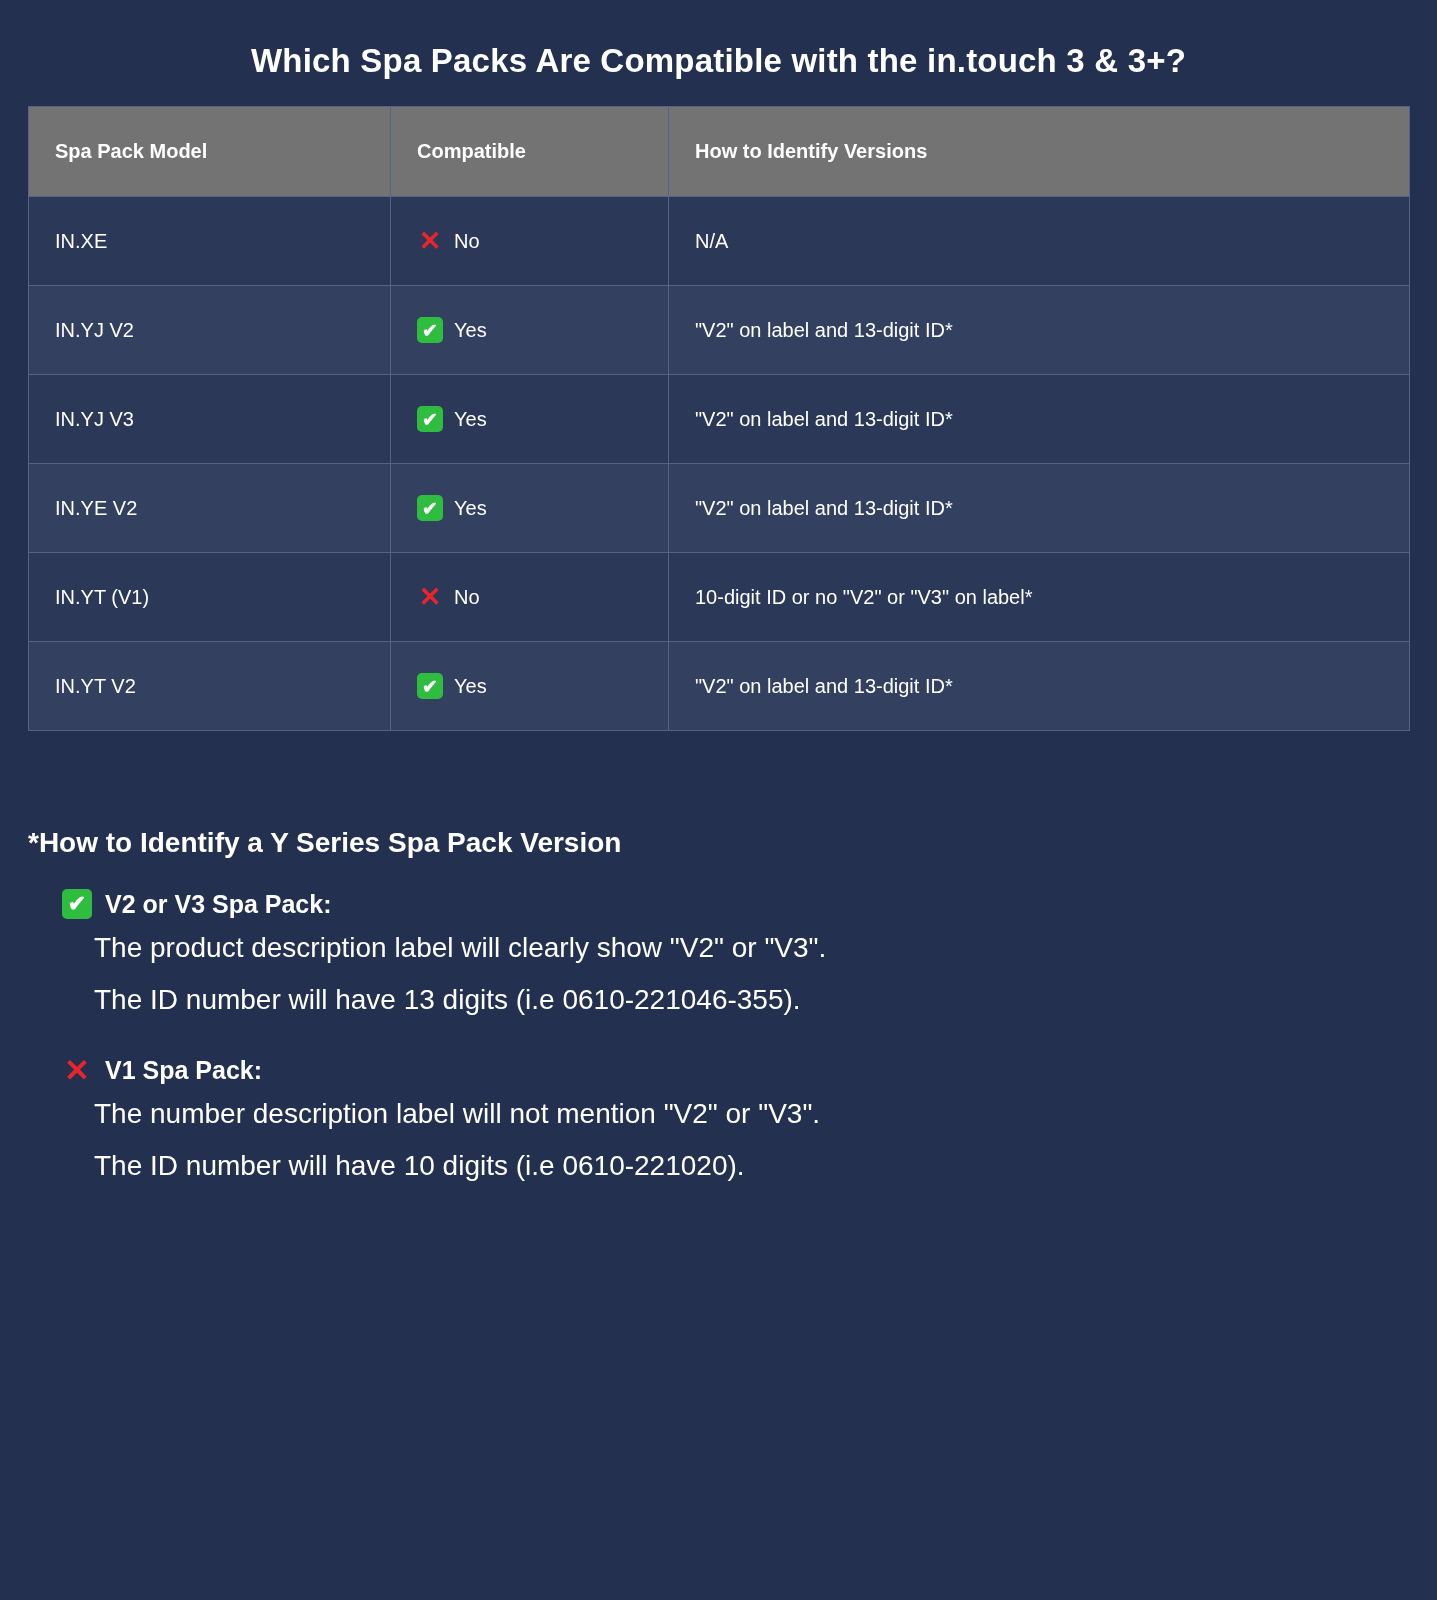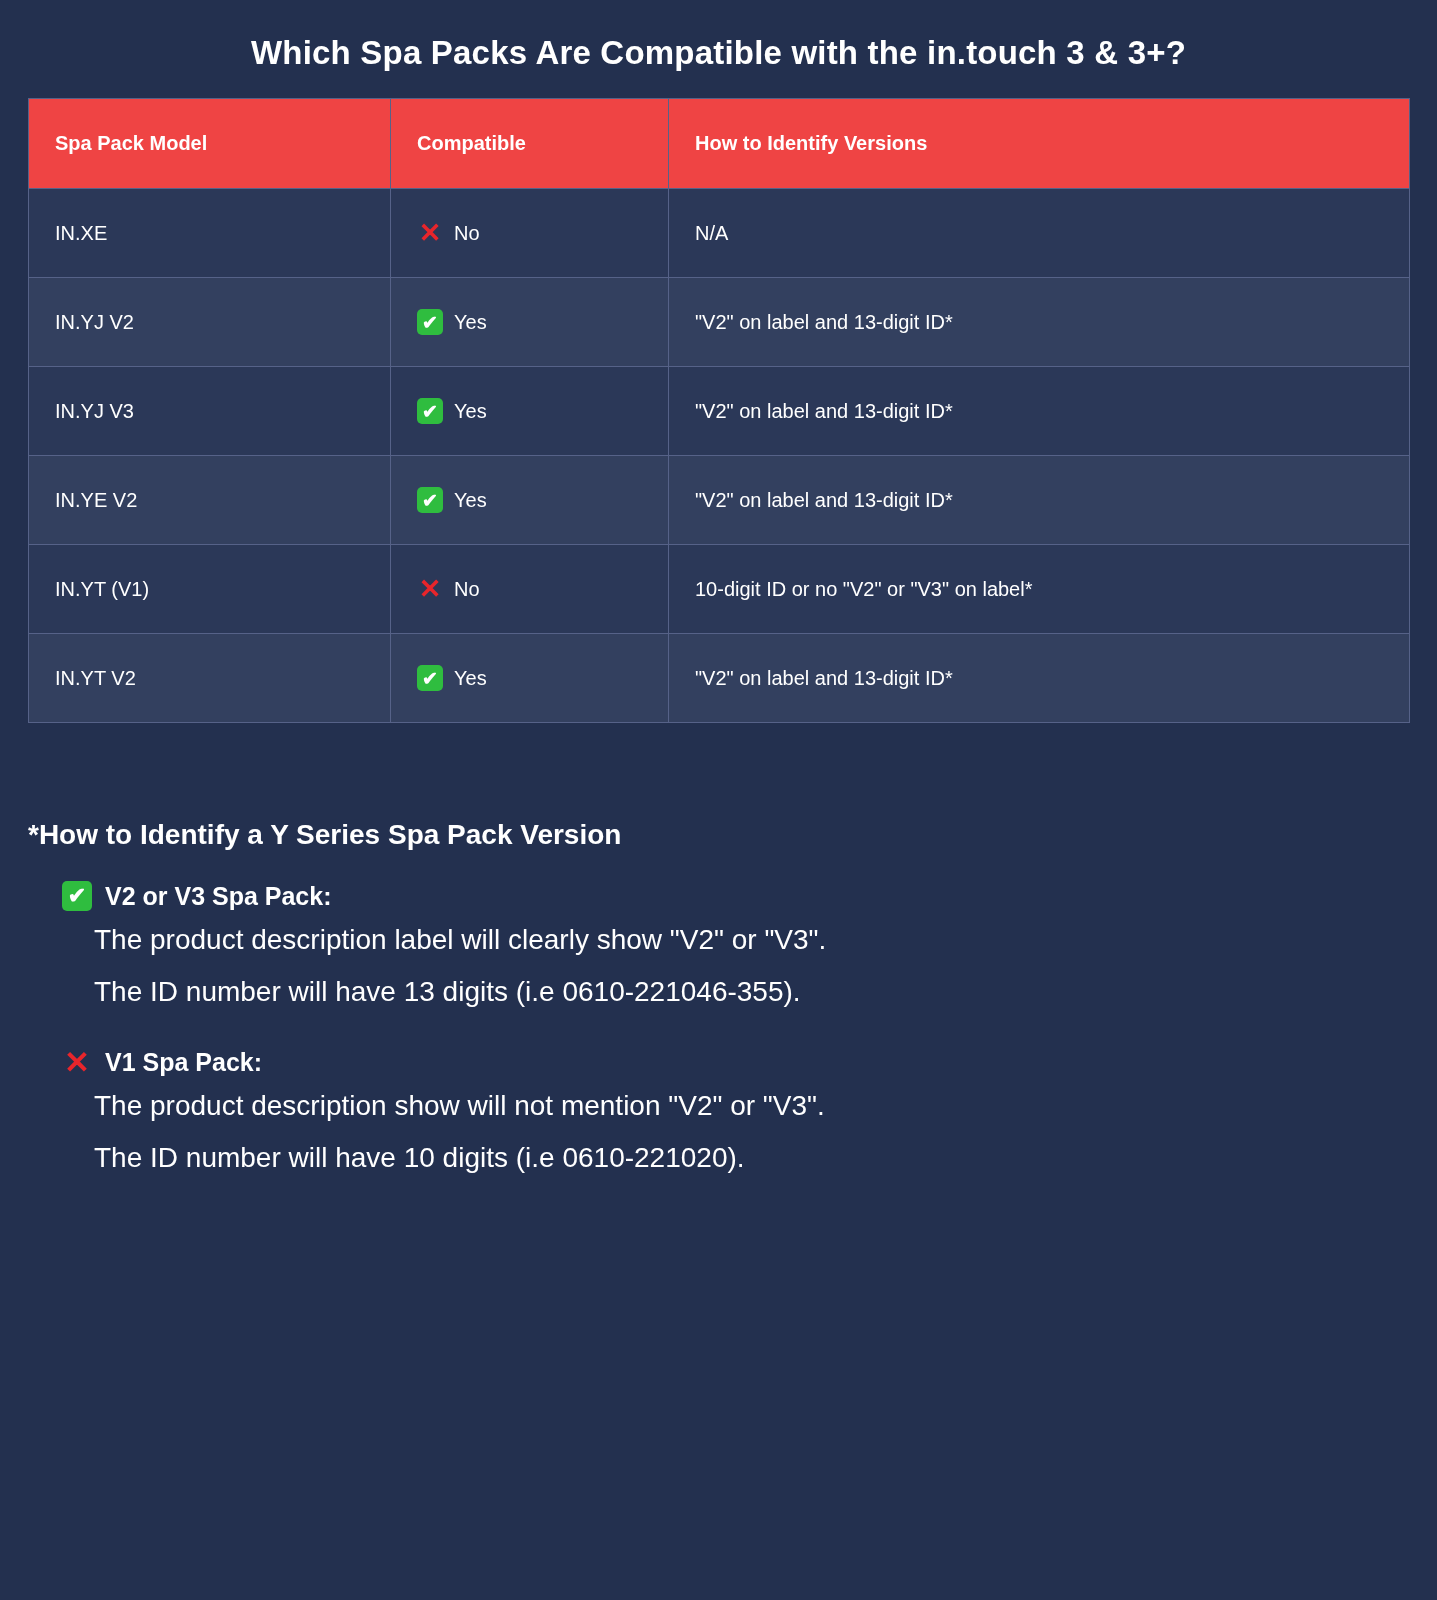--- a/index.html
+++ b/index.html
@@ -10,21 +10,21 @@
     width: 1437px;
     min-height: 1600px;
     background: #23304f;
     font-family: "Liberation Sans", sans-serif;
     color: #ffffff;
     -webkit-font-smoothing: antialiased;
   }
   .page {
     width: 1437px;
     box-sizing: border-box;
-    padding: 24px 28px 40px 28px;
+    padding: 32px 28px 40px 28px;
   }
   .main-title {
     text-align: center;
     font-size: 33px;
     font-weight: bold;
     letter-spacing: 0.2px;
     margin: 10px 0 26px 0;
     color: #ffffff;
   }
   table.compat {
@@ -40,21 +40,21 @@
     vertical-align: middle;
     font-size: 20px;
     padding: 0 26px;
     height: 89px;
     box-sizing: border-box;
     color: #ffffff;
   }
   table.compat th {
     font-weight: bold;
     height: 90px;
-    background: #ef4444;
+    background: #737373;
   }
   table.compat tbody tr:nth-child(odd) td {
     background: #2b3858;
   }
   table.compat tbody tr:nth-child(even) td {
     background: #33405f;
   }
   col.c-model { width: 362px; }
   col.c-compat { width: 278px; }
   col.c-how { width: 741px; }
@@ -217,18 +217,18 @@
           <span>V2 or V3 Spa Pack:</span>
         </div>
         <div class="note-line">The product description label will clearly show "V2" or "V3".</div>
         <div class="note-line">The ID number will have 13 digits (i.e 0610-221046-355).</div>
       </div>
       <div class="note-group-2">
         <div class="note-head">
           <span class="mark no">✕</span>
           <span>V1 Spa Pack:</span>
         </div>
-        <div class="note-line">The product description show will not mention "V2" or "V3".</div>
+        <div class="note-line">The number description label will not mention "V2" or "V3".</div>
         <div class="note-line">The ID number will have 10 digits (i.e 0610-221020).</div>
       </div>
     </div>
 
 </div>
 
 </body></html>

